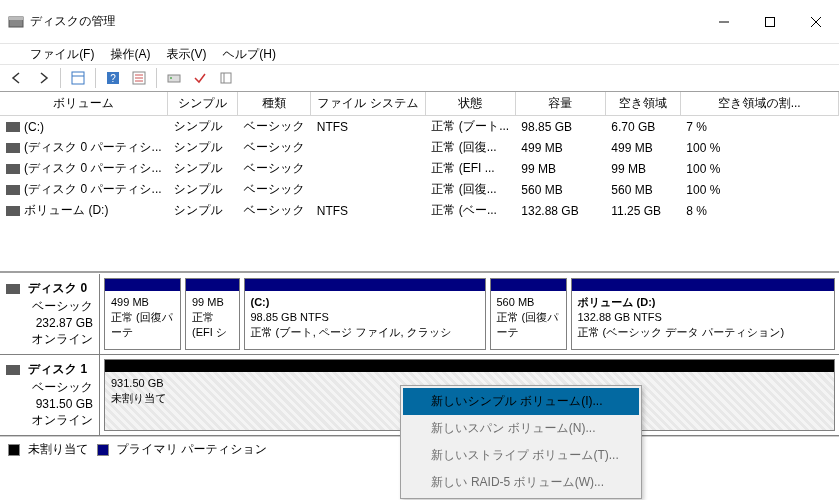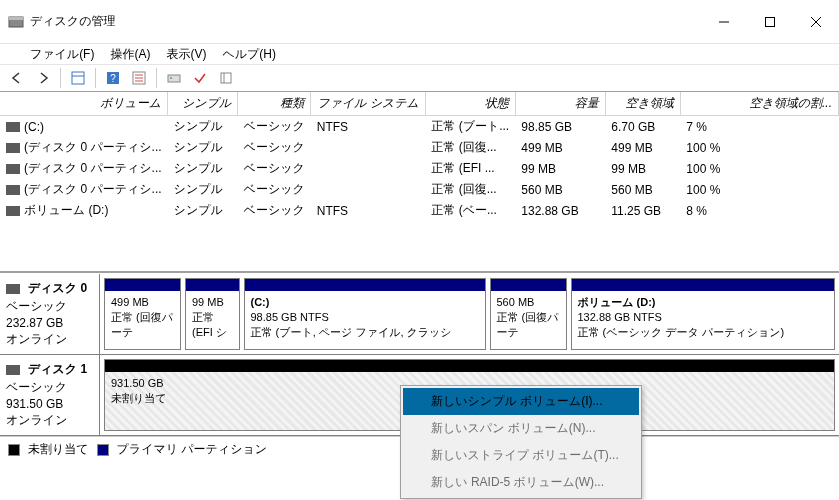--- a/index.html
+++ b/index.html
@@ -8,26 +8,26 @@
 .titlebar .icon { width: 16px; height: 16px; margin-right: 6px; }
 .titlebar .title { flex: 1; }
 .titlebar .winbtn { width: 46px; height: 30px; display: flex; align-items: center; justify-content: center; }
 .menubar { height: 20px; display: flex; align-items: center; padding: 0 24px; gap: 4px; }
 .menubar span { padding: 2px 6px; }
 .toolbar { height: 28px; display: flex; align-items: center; padding: 0 6px; gap: 4px; border-top: 1px solid #e5e5e5; border-bottom: 1px solid #a0a0a0; }
 .tbtn { width: 22px; height: 22px; display: flex; align-items: center; justify-content: center; border: 1px solid transparent; }
 .tsep { width: 1px; height: 20px; background: #ccc; margin: 0 2px; }
 .table-wrap { border-bottom: 2px solid #a0a0a0; }
 table { width: 100%; border-collapse: collapse; }
-thead th { text-align: right; font-weight: normal; padding: 3px 6px; border-right: 1px solid #d4d4d4; border-bottom: 1px solid #d4d4d4; background: #fff; white-space: nowrap; overflow: hidden; font-style: italic; }
+thead th { text-align: center; font-weight: normal; padding: 3px 6px; border-right: 1px solid #d4d4d4; border-bottom: 1px solid #d4d4d4; background: #fff; white-space: nowrap; overflow: hidden; }
 tbody td { padding: 2px 6px; white-space: nowrap; overflow: hidden; text-overflow: ellipsis; }
 .vol-icon { display: inline-block; width: 14px; height: 10px; background: #5a5a5a; margin-right: 4px; vertical-align: middle; }
 .disk-panel { border-top: 1px solid #fff; }
 .disk-row { display: flex; border-bottom: 1px solid #808080; }
-.disk-info { width: 100px; padding: 6px 6px; border-right: 1px solid #808080; display: flex; flex-direction: column; gap: 1px; }
+.disk-info { width: 100px; padding: 6px 6px; border-right: 1px solid #808080; display: flex; flex-direction: column; gap: 1px; text-align: right; }
 .disk-info .di-icon { display: flex; align-items: center; gap: 4px; font-weight: bold; }
 .disk-parts { flex: 1; display: flex; padding: 4px; gap: 4px; }
 .part { border: 1px solid #808080; display: flex; flex-direction: column; }
 .part-header { height: 12px; background: #00007f; }
 .part-body { padding: 4px 6px; font-size: 11px; line-height: 1.35; flex: 1; }
 .part-unalloc .part-header { background: #000; }
 .part-unalloc { background: repeating-linear-gradient(45deg, #f4f4f4, #f4f4f4 3px, #e8e8e8 3px, #e8e8e8 6px); }
 .legend { display: flex; align-items: center; gap: 8px; padding: 4px 8px; border-top: 1px solid #ccc; }
 .leg-sw { width: 12px; height: 12px; border: 1px solid #888; }
 .context-menu { position: absolute; left: 400px; top: 385px; background: #f0f0f0; border: 1px solid #a0a0a0; box-shadow: 2px 2px 4px rgba(0,0,0,0.2); min-width: 240px; padding: 2px; z-index: 100; }

